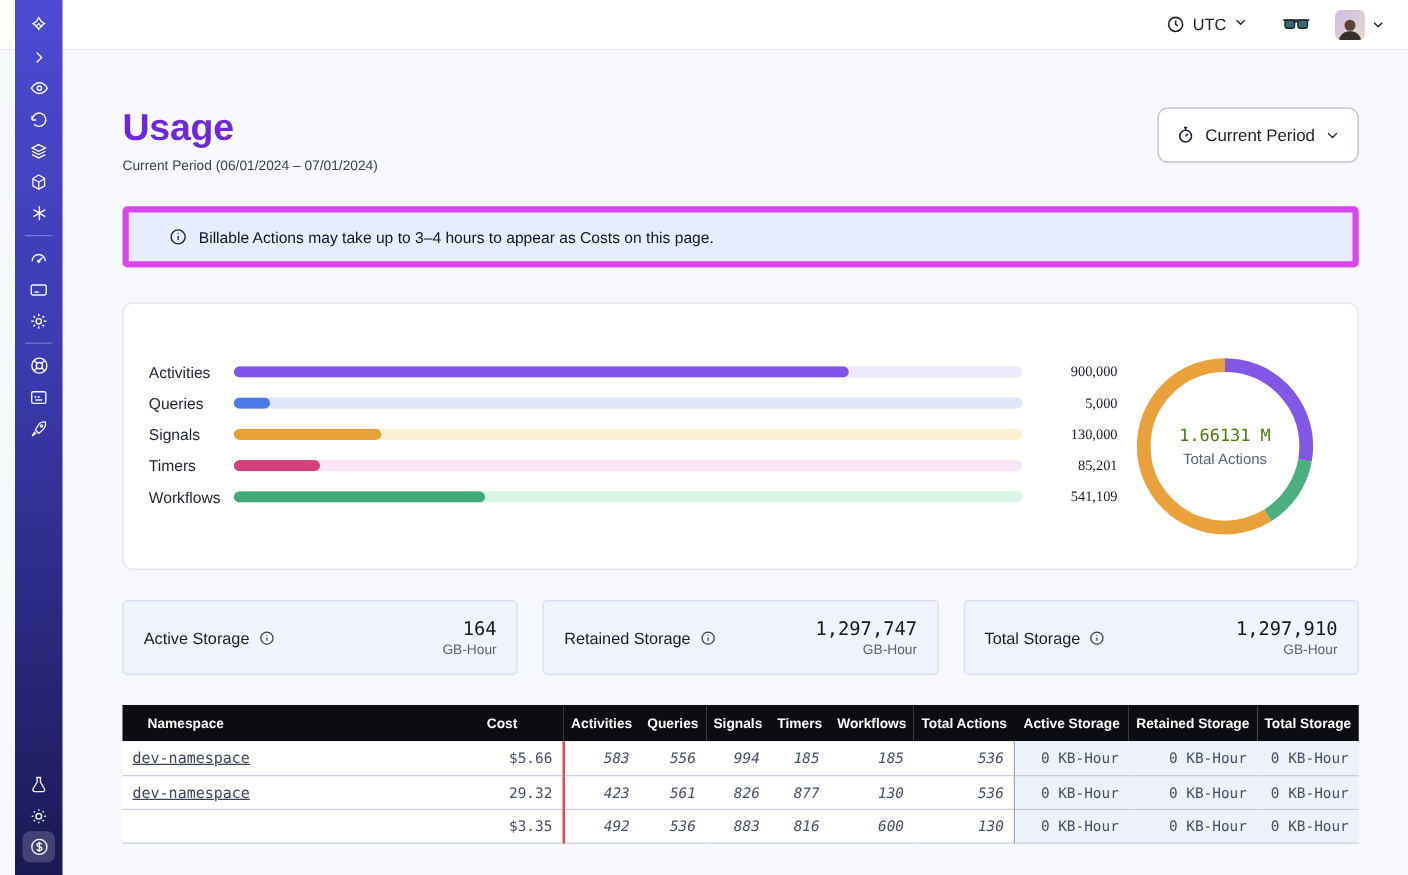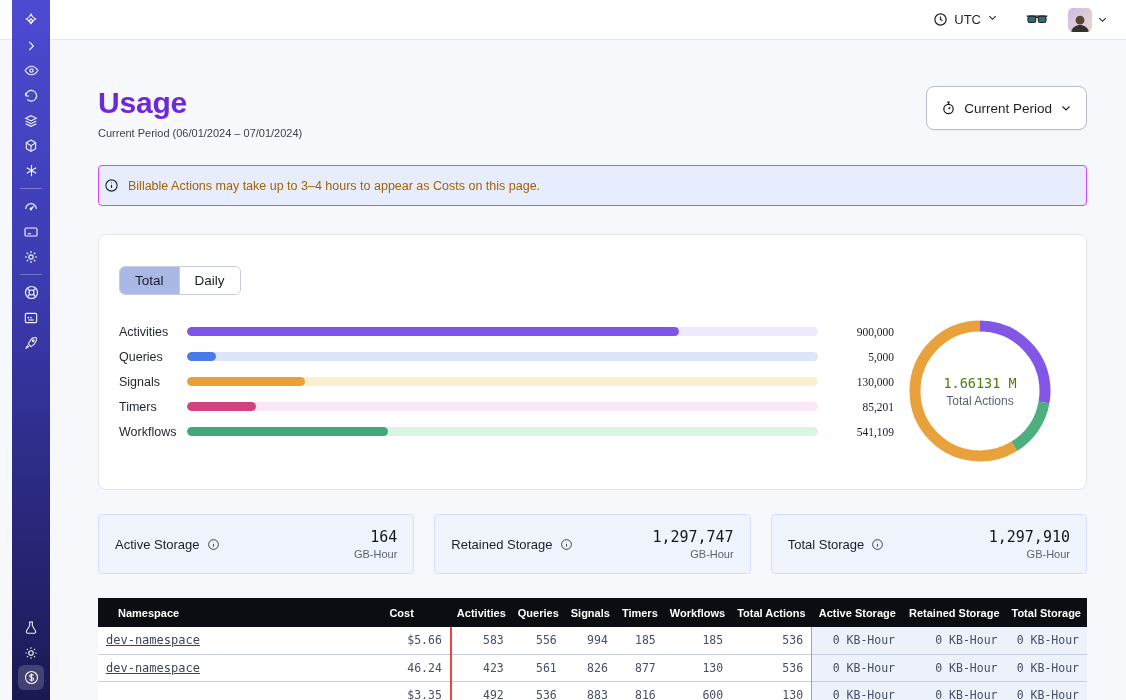--- a/index.html
+++ b/index.html
@@ -22,21 +22,21 @@
   .side-spacer { flex:1; }
 
   
   .main { position:absolute; left:50px; right:0; top:40px; bottom:0; background:#F7F8FB; padding:0 39px 0 48px; overflow:hidden; }
 
   .page-head { margin-top:46px; display:flex; justify-content:space-between; align-items:flex-start; }
   h1 { font-size:30px; font-weight:600; color:#6d28d9; letter-spacing:-.2px; }
   .subtitle { margin-top:7px; font-size:11px; color:#3D424E; }
   .period-btn { display:flex; align-items:center; gap:8px; height:44px; padding:0 14px; background:#fff; border:1px solid #B8BECB; border-radius:8px; font-size:13.5px; font-weight:500; color:#191E28; cursor:pointer; box-shadow:0 1px 1px rgba(20,25,40,.04); }
 
-  .banner { margin-top:26px; display:flex; align-items:center; gap:9px; background:#E7EDFC; border:1px solid #d946ef; border-radius:4px; padding:12px 5px; font-size:12.5px; color:#a16207; }
+  .banner { margin-top:26px; display:flex; align-items:center; gap:9px; background:#E7EDFC; border:5px solid #d946ef; border-radius:4px; padding:12px 32px; font-size:12.5px; color:#0f172a; }
 
   .card { margin-top:28px; background:#fff; border:1px solid #E2E4EA; border-radius:8px; padding:18px 20px 22px; }
   .card-title { display:flex; align-items:center; gap:7px; font-size:14.5px; font-weight:600; color:#14171E; }
   .tabs { margin-top:13px; display:inline-flex; border:1px solid #C5CBDA; border-radius:6px; overflow:hidden; background:#fff; }
   .tab { padding:6px 15px; font-size:13.5px; color:#181D27; cursor:pointer; background:#fff; border:none; font-family:inherit; }
   .tab + .tab { border-left:1px solid #C5CBDA; }
   .tab.active { background:#A9B8E5; }
 
   .chart-zone { display:flex; margin-top:20px; }
   .bars { flex:none; width:775px; padding-top:4px; }
@@ -58,21 +58,21 @@
   .storage-value { font-family:"DejaVu Sans Mono",monospace; font-size:15px; color:#14171E; }
   .storage-unit { font-size:11px; color:#5A6374; margin-top:2px; }
 
   table.usage { margin-top:24px; width:100%; border-collapse:collapse; }
   table.usage thead th { background:#0C0D12; color:#fff; font-size:11px; font-weight:600; height:29px; padding:0 6px; white-space:nowrap; text-align:center; }
   table.usage thead th:first-child { text-align:left; padding-left:20px; }
   table.usage tbody tr { background:#fff; border-bottom:1px solid #C7CEE0; }
   table.usage td { height:27px; padding:0 8px; font-family:"DejaVu Sans Mono",monospace; font-size:11.5px; color:#454F68; white-space:nowrap; }
   td.ns { padding-left:20px; }
   td.ns a { color:#3C4558; text-decoration:underline; font-size:12px; }
-  td.num { text-align:right; }
+  td.num { text-align:right;font-style:italic; }
   td.cost { text-align:right; padding-right:12px; border-right:2px solid #ef4444; }
   td.stor { background:#ECF1FA; text-align:right; padding-right:14px; color:#3C4558; }
   td.stor-first { border-left:1px solid #97A4C6; }
 </style>
 </head>
 <body>
 
 <div class="topbar">
   <div class="tz-btn">
     <span>
@@ -244,24 +244,20 @@
       <svg width="15" height="15" viewBox="0 0 24 24" fill="none" stroke="#23282f" stroke-width="1.8">
           <circle cx="12" cy="12" r="9"></circle>
           <path d="M12 11v5"></path>
           <circle cx="12" cy="7.6" r="0.8" fill="#23282f" stroke="none"></circle>
         </svg>
     </span>
     <span>Billable Actions may take up to 3–4 hours to appear as Costs on this page.</span>
   </div>
 
   <div class="card">
-    <div class="tabs">
-      <button class="tab active">Total</button>
-      <button class="tab">Daily</button>
-    </div>
 
     <div class="chart-zone">
       <div class="bars" id="bars">
           <div class="bar-row">
             <div class="bar-label">Activities</div>
             <div class="bar-track" style="background:#EFEAFB">
               <div class="bar-fill" style="width:78%;background:#7E55E8"></div>
             </div>
             <div class="bar-value">900,000</div>
           </div>
@@ -399,21 +395,21 @@
           <td class="num">994</td>
           <td class="num">185</td>
           <td class="num">185</td>
           <td class="num">536</td>
           <td class="stor stor-first">0 KB-Hour</td>
           <td class="stor">0 KB-Hour</td>
           <td class="stor">0 KB-Hour</td>
         </tr>
         <tr>
           <td class="ns"><a href="#">dev-namespace</a></td>
-          <td class="cost">46.24</td>
+          <td class="cost">29.32</td>
           <td class="num">423</td>
           <td class="num">561</td>
           <td class="num">826</td>
           <td class="num">877</td>
           <td class="num">130</td>
           <td class="num">536</td>
           <td class="stor stor-first">0 KB-Hour</td>
           <td class="stor">0 KB-Hour</td>
           <td class="stor">0 KB-Hour</td>
         </tr>

